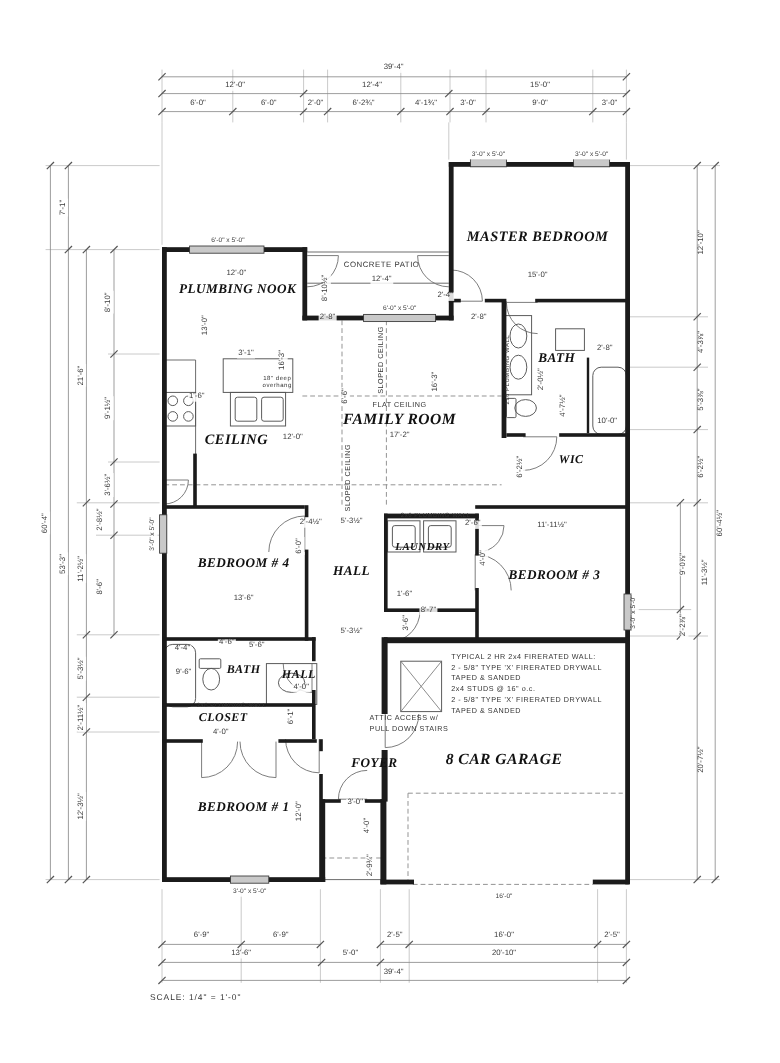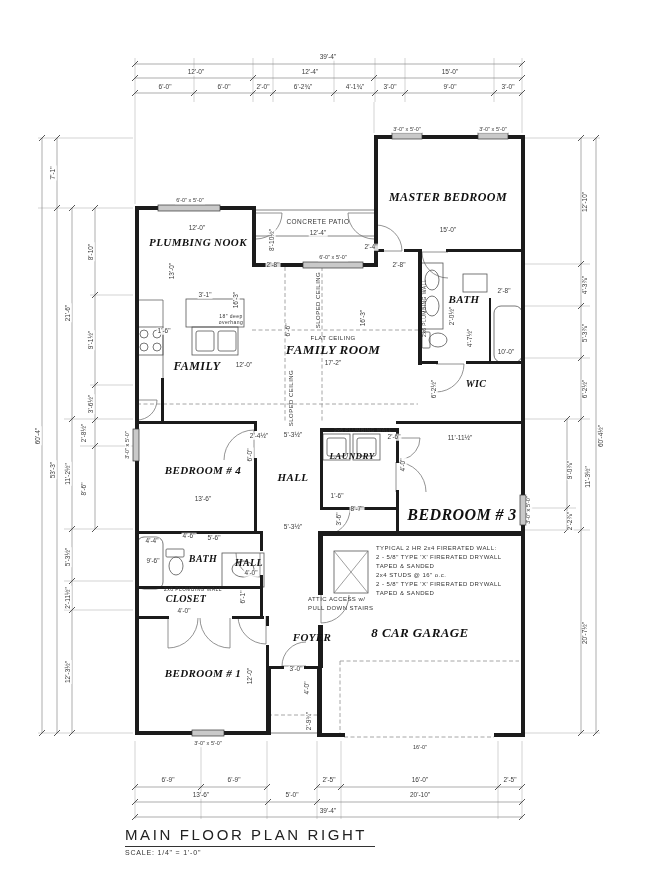--- a/index.html
+++ b/index.html
@@ -237,28 +237,28 @@
       <rect x="392" y="133" width="30" height="6" fill="#c9c9c9" stroke="#333" stroke-width="0.7"></rect>
       <rect x="478" y="133" width="30" height="6" fill="#c9c9c9" stroke="#333" stroke-width="0.7"></rect>
       <rect x="303" y="262" width="60" height="6" fill="#c9c9c9" stroke="#333" stroke-width="0.7"></rect>
       <rect x="133" y="429" width="6" height="32" fill="#c9c9c9" stroke="#333" stroke-width="0.7"></rect>
       <rect x="520" y="495" width="6" height="30" fill="#c9c9c9" stroke="#333" stroke-width="0.7"></rect>
       <rect x="192" y="730" width="32" height="6" fill="#c9c9c9" stroke="#333" stroke-width="0.7"></rect>
     </svg>
   <div id="labels">
       <span class="lbl room" style="left: 198px; top: 242px; font-size: 11px;">PLUMBING NOOK</span>
       <span class="lbl room" style="left: 448px; top: 197px; font-size: 12px;">MASTER BEDROOM</span>
-      <span class="lbl room" style="left: 197px; top: 366px; font-size: 12px;">FAMILY</span>
+      <span class="lbl room" style="left: 197px; top: 366px; font-size: 12px;">CEILING</span>
       <span class="lbl room" style="left: 333px; top: 349px; font-size: 13px;">FAMILY ROOM</span>
       <span class="lbl room" style="left: 464px; top: 299px; font-size: 11px;">BATH</span>
       <span class="lbl room" style="left: 476px; top: 384px; font-size: 10px;">WIC</span>
       <span class="lbl room" style="left: 203px; top: 470px; font-size: 11px;">BEDROOM # 4</span>
       <span class="lbl room" style="left: 293px; top: 477px; font-size: 11px;">HALL</span>
       <span class="lbl room" style="left: 352px; top: 456px; font-size: 9px;">LAUNDRY</span>
-      <span class="lbl room" style="left: 462px; top: 480px; font-size: 16px; margin-top: 35px;">BEDROOM # 3</span>
+      <span class="lbl room" style="left: 462px; top: 480px; font-size: 11px;">BEDROOM # 3</span>
       <span class="lbl room" style="left: 203px; top: 559px; font-size: 10px;">BATH</span>
       <span class="lbl room" style="left: 249px; top: 563px; font-size: 10px;">HALL</span>
       <span class="lbl room" style="left: 186px; top: 599px; font-size: 10px;">CLOSET</span>
       <span class="lbl room" style="left: 312px; top: 637px; font-size: 11px;">FOYER</span>
       <span class="lbl room" style="left: 203px; top: 673px; font-size: 11px;">BEDROOM # 1</span>
       <span class="lbl room" style="left: 420px; top: 632px; font-size: 13px;">8 CAR GARAGE</span>
       <span class="lbl dim" style="left: 197px; top: 228px; font-size: 6.5px;">12'-0"</span>
       <span class="lbl dim v" style="left: 172px; top: 271px; font-size: 6.5px;">13'-0"</span>
       <span class="lbl dim" style="left: 448px; top: 230px; font-size: 6.5px;">15'-0"</span>
       <span class="lbl dim" style="left: 318px; top: 233px; font-size: 6.5px;">12'-4"</span>
@@ -363,16 +363,15 @@
       <span class="lbl dim v" style="left: 585px; top: 202px; font-size: 6.5px;">12'-10"</span>
       <span class="lbl dim v" style="left: 585px; top: 285px; font-size: 6.5px;">4'-3⅞"</span>
       <span class="lbl dim v" style="left: 585px; top: 333px; font-size: 6.5px;">5'-3⅞"</span>
       <span class="lbl dim v" style="left: 585px; top: 389px; font-size: 6.5px;">6'-2½"</span>
       <span class="lbl dim v" style="left: 588px; top: 477px; font-size: 6.5px;">11'-3½"</span>
       <span class="lbl dim v" style="left: 585px; top: 633px; font-size: 6.5px;">20'-7½"</span>
       <span class="lbl dim v" style="left: 570px; top: 470px; font-size: 6.5px;">9'-0⅞"</span>
       <span class="lbl dim v" style="left: 570px; top: 521px; font-size: 6.5px;">2'-2⅞"</span>
     </div>
   <div class="title-block">
-    <div class="plan-title">MAIN FLOOR PLAN RIGHT</div>
     <div class="plan-scale">SCALE: 1/4" = 1'-0"</div>
   </div>
 </div>
 
 </body></html>

